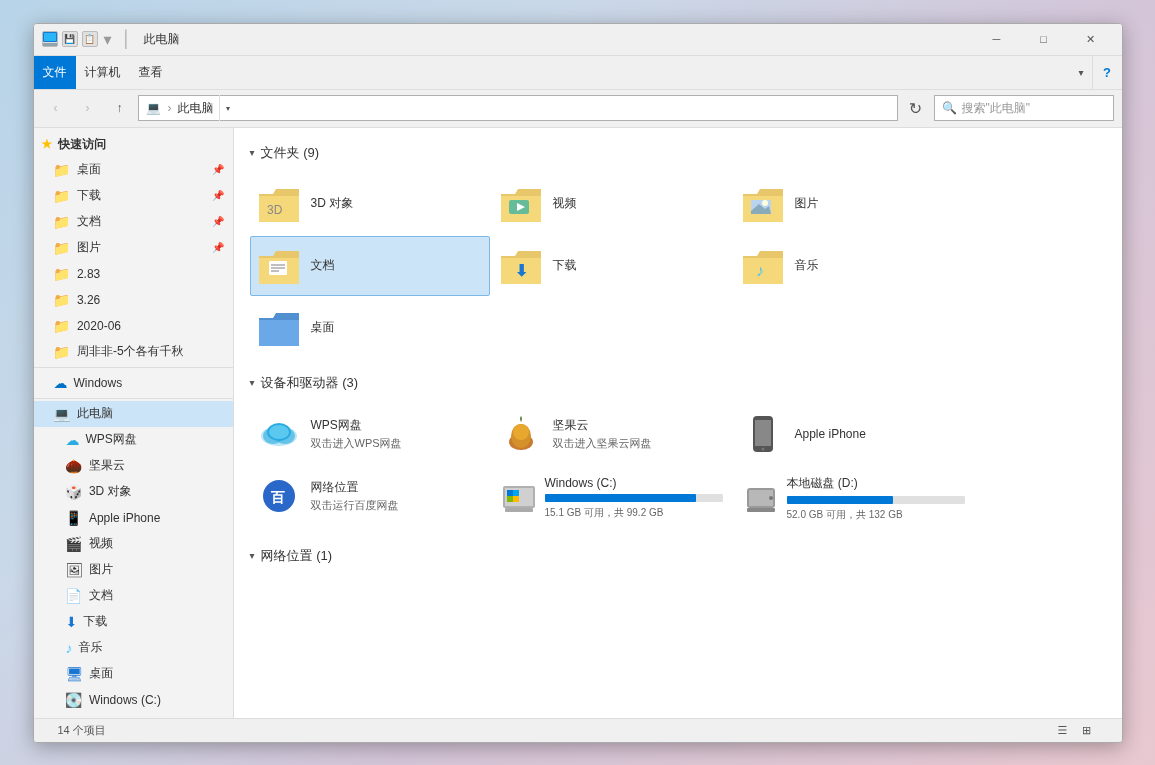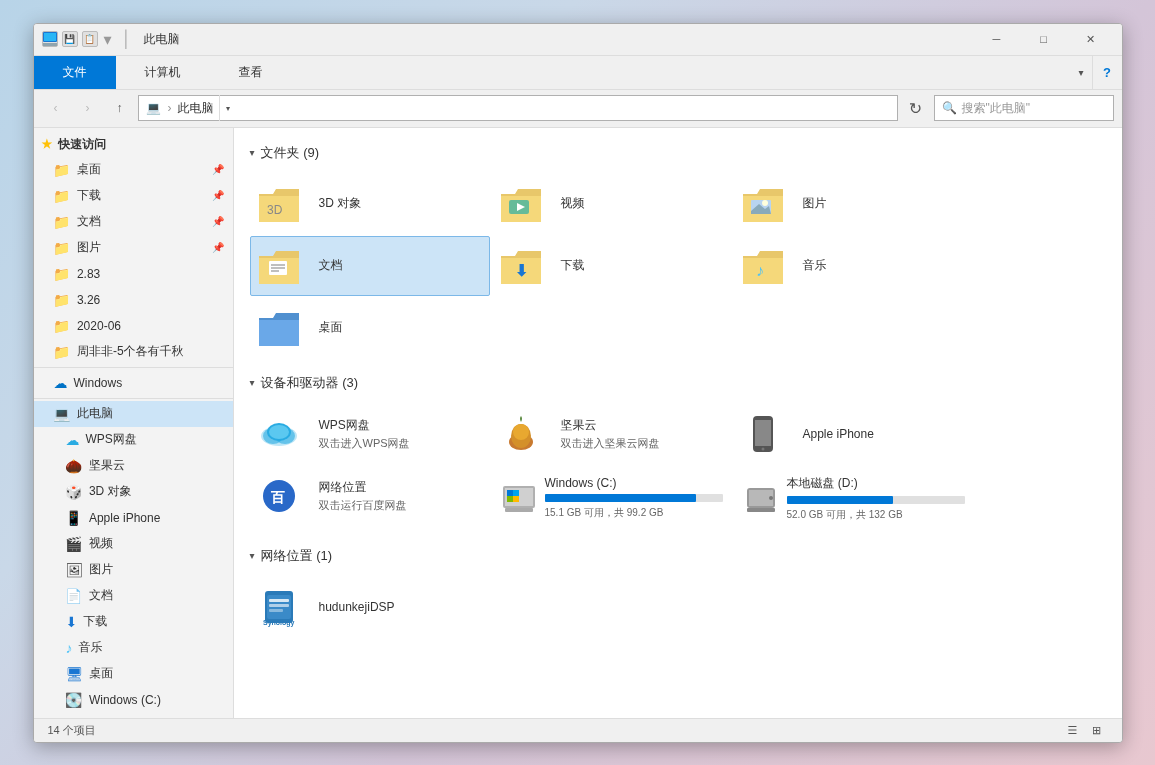--- a/index.html
+++ b/index.html
@@ -75,21 +75,21 @@
     
     .menu-bar {
       background: #f0f0f0;
       height: 34px;
       display: flex;
       align-items: stretch;
       border-bottom: 1px solid #ddd;
       flex-shrink: 0;
     }
     .menu-item {
-      padding: 0 29px;
+      padding: 0 9px;
       display: flex;
       align-items: center;
       font-size: 12px;
       cursor: pointer;
       color: #333;
     }
     .menu-item.active {
       background: #0078d7;
       color: white;
     }
@@ -238,21 +238,21 @@
       display: flex;
       flex-wrap: wrap;
       gap: 2px;
       margin-bottom: 16px;
     }
     .grid-item {
       width: 240px;
       height: 60px;
       display: flex;
       align-items: center;
-      gap: 20px;
+      gap: 12px;
       padding: 8px;
       border-radius: 2px;
       cursor: pointer;
       border: 1px solid transparent;
     }
     .grid-item.selected { background: #cce4f7; border-color: #7cb8e8; }
     .item-icon {
       width: 40px;
       height: 40px;
       display: flex;
@@ -297,21 +297,21 @@
     }
     .drive-info { font-size: 10px; color: #666; }
 
     
     .status-bar {
       height: 24px;
       background: #f0f0f0;
       border-top: 1px solid #ddd;
       display: flex;
       align-items: center;
-      padding: 0 14px;
+      padding: 0 24px;
       font-size: 11px;
       color: #555;
       flex-shrink: 0;
     }
     .status-bar-right {
       margin-left: auto;
       display: flex;
       gap: 2px;
     }
     .view-btn {
@@ -689,36 +689,20 @@
             </div>
             <div class="drive-info">52.0 GB 可用，共 132 GB</div>
           </div>
         </div>
       </div>
 
       <div class="section-header">
         <span class="chevron">▾</span>
         <span>网络位置 (1)</span>
       </div>
-      <div class="items-grid">
-
-        <div class="grid-item">
-          <div class="item-icon">
-            <svg width="40" height="40" viewBox="0 0 40 40">
-              <rect x="6" y="4" width="28" height="32" rx="3" fill="#2a7ab8"></rect>
-              <rect x="8" y="8" width="24" height="24" rx="2" fill="#3a8ac8"></rect>
-              <rect x="10" y="12" width="20" height="3" rx="1" fill="white" opacity="0.8"></rect>
-              <rect x="10" y="17" width="20" height="3" rx="1" fill="white" opacity="0.6"></rect>
-              <rect x="10" y="22" width="14" height="3" rx="1" fill="white" opacity="0.4"></rect>
-              <text x="4" y="38" font-size="7" fill="#2a7ab8" font-weight="bold">Synology</text>
-            </svg>
-          </div>
-          <div class="item-text">hudunkejiDSP</div>
-        </div>
-      </div>
     </div>
   </div>
 
   <div class="status-bar">
     <span>14 个项目</span>
     <div class="status-bar-right">
       <div class="view-btn">☰</div>
       <div class="view-btn">⊞</div>
     </div>
   </div>

